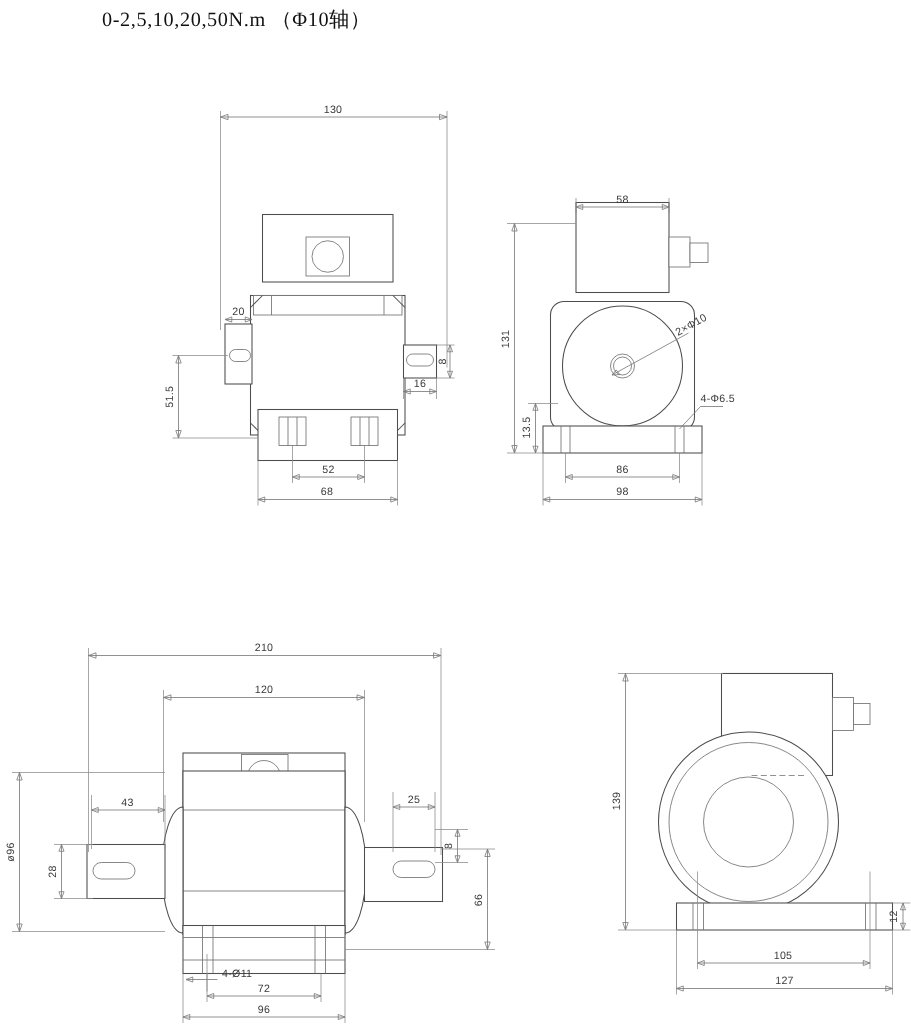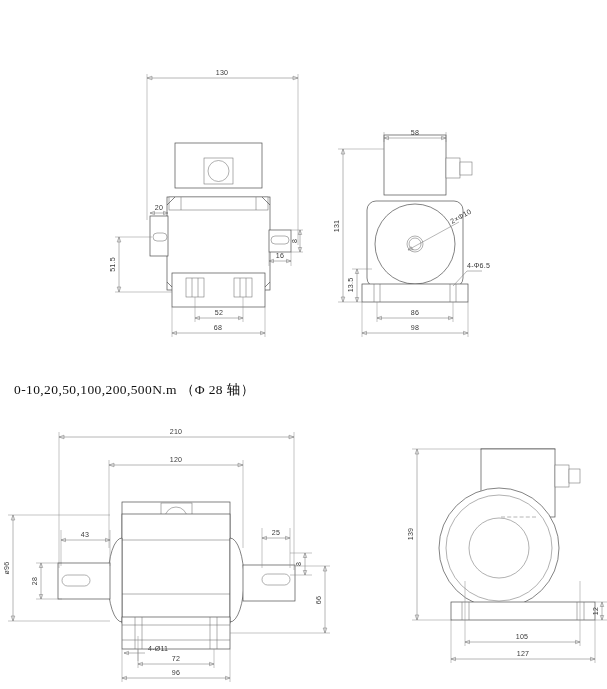--- a/index.html
+++ b/index.html
@@ -55,20 +55,21 @@
     letter-spacing: 0.2px;
   }
   .dimtxt.mid { text-anchor: middle; }
   .dimtxt.st  { text-anchor: start; }
 </style>
 </head>
 <body>
 
 <div class="page">
 
+  <div class="title" id="title-1">0-2,5,10,20,50N.m  （Φ10轴）</div>
 
   <div class="drawing" id="drawing-1">
     <svg width="607" height="255" viewBox="0 0 607 255">
 
       <g>
 
         <rect class="ln fillw" x="163" y="93" width="87" height="45"></rect>
 
         <rect class="ln-thin fillw" x="192" y="108" width="29" height="26"></rect>
         <circle class="ln-thin fillw" cx="206.5" cy="121" r="10.5"></circle>
@@ -214,21 +215,20 @@
         <line class="ln-ext" x1="350" y1="252" x2="350" y2="287"></line>
         <line class="ln-ext" x1="456" y1="252" x2="456" y2="287"></line>
         <line class="ln-dim" x1="350" y1="283" x2="456" y2="283"></line>
         <path class="ln-dim" d="M350,283 l4.5,-1.7 v3.4 z" fill="#7a7a7a"></path>
         <path class="ln-dim" d="M456,283 l-4.5,-1.7 v3.4 z" fill="#7a7a7a"></path>
         <text class="dimtxt mid" x="403" y="280">98</text>
       </g>
     </svg>
   </div>
 
-  <div class="title" id="title-2">0-10,20,50,100,200,500N.m  （Φ 28 轴）</div>
 
   <div class="drawing" id="drawing-2">
     <svg width="607" height="271" viewBox="0 0 607 271">
 
       <g>
 
         <rect class="ln fillw" x="122" y="84" width="108" height="38"></rect>
         <rect class="ln-thin fillw" x="161" y="85" width="31" height="30"></rect>
         <circle class="ln-thin fillw" cx="176" cy="100" r="11"></circle>
 

